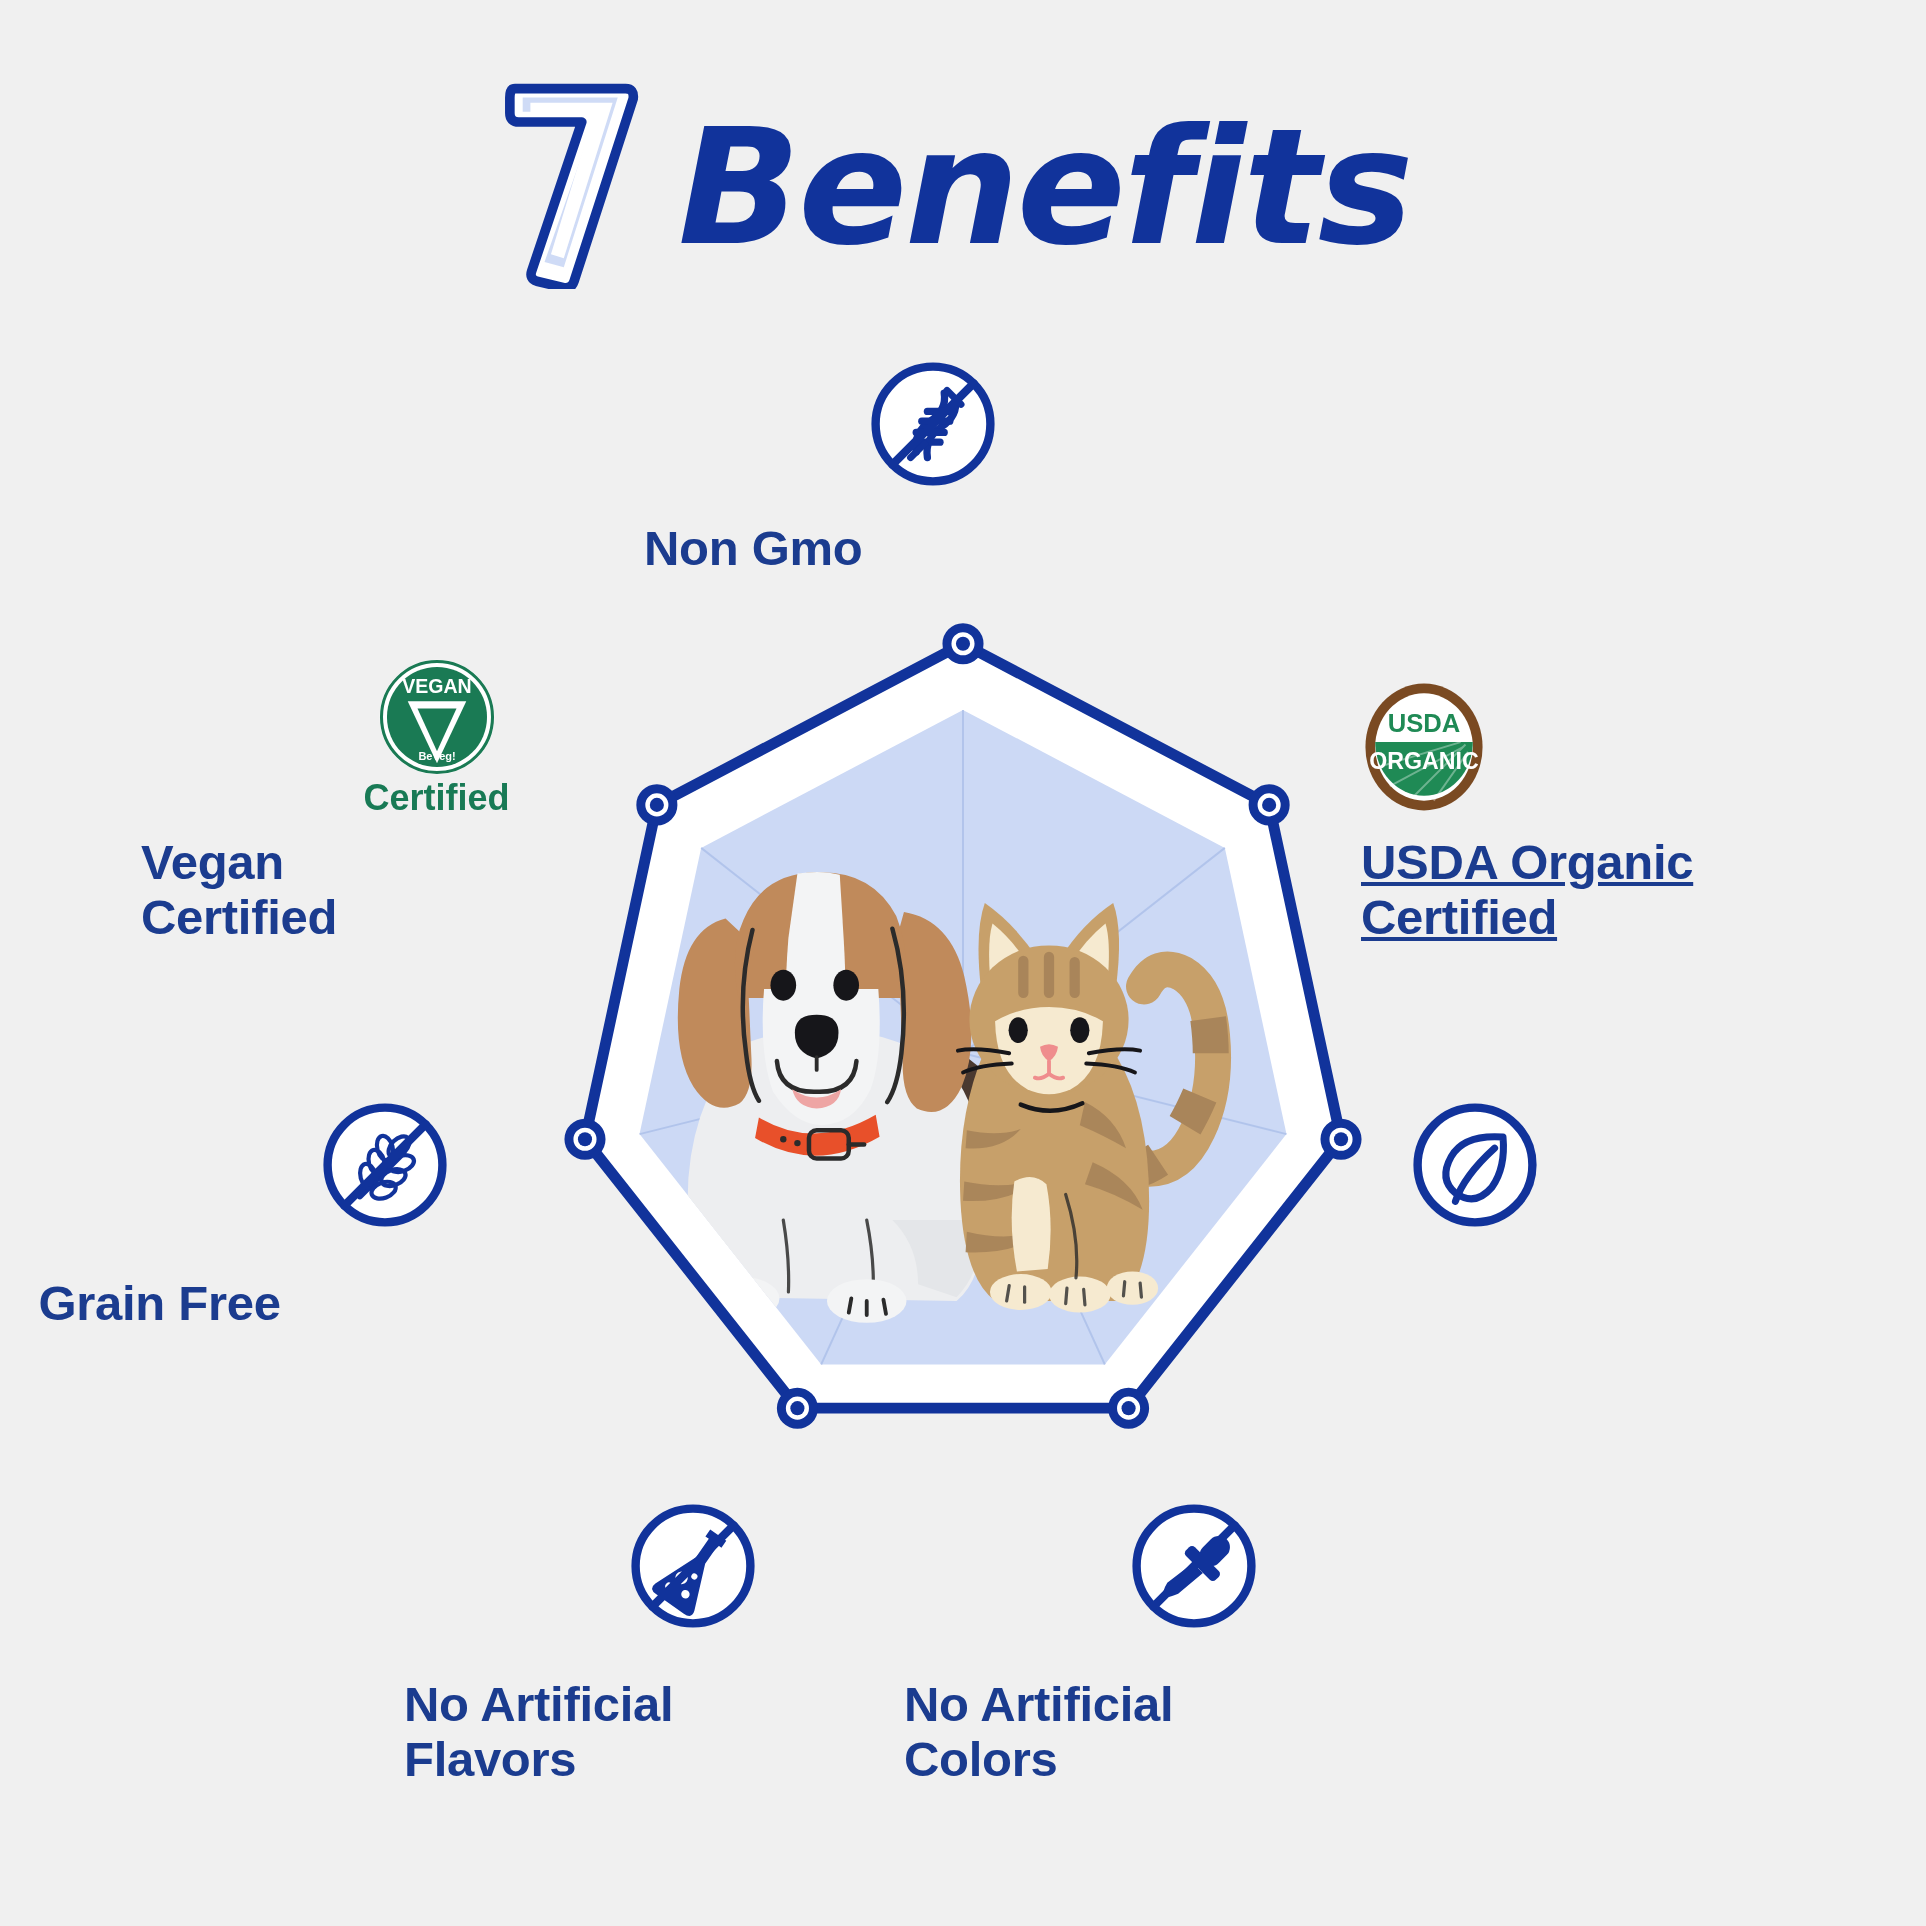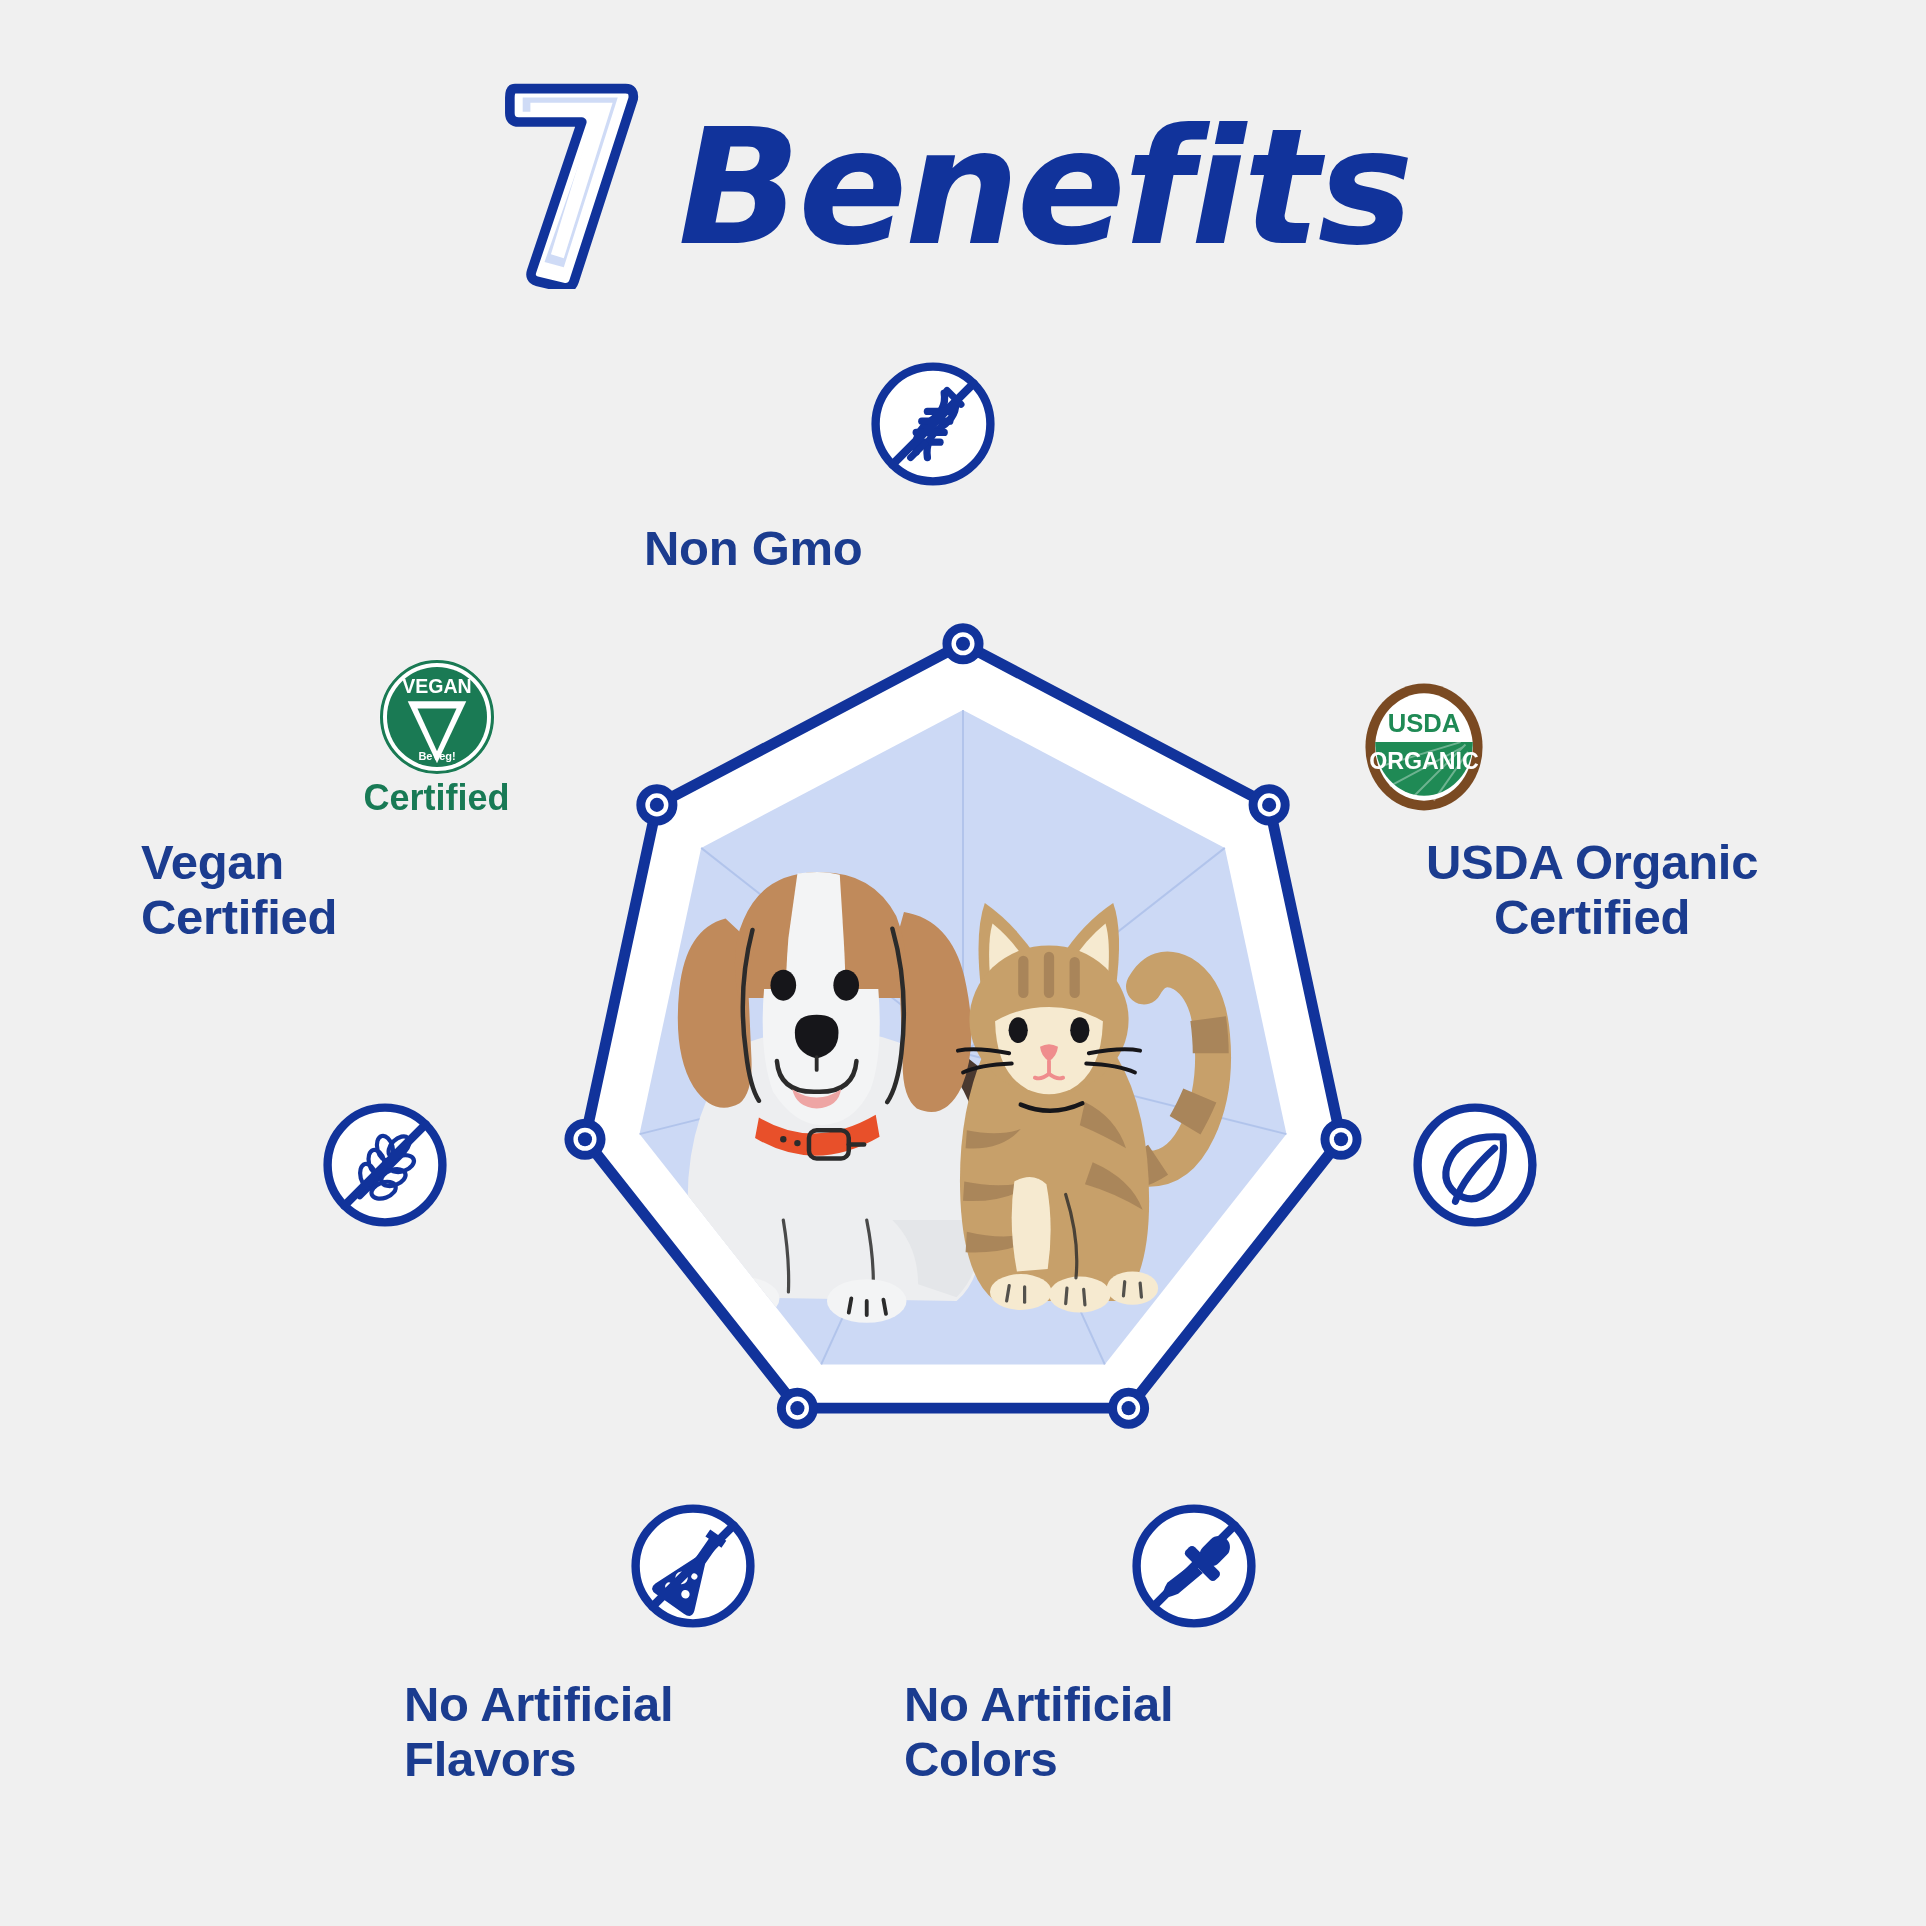--- a/index.html
+++ b/index.html
@@ -276,38 +276,39 @@
     <path d="M10 50 A40 44 0 0 0 90 50 Z" fill="#1f8a55"></path>
     <g opacity="0.35" stroke="#ffffff" stroke-width="1.6" fill="none">
       <path d="M84 52 L40 96"></path>
       <path d="M82 54 L22 86"></path>
       <path d="M86 58 L58 98"></path>
       <path d="M80 50 L14 70"></path>
     </g>
     <text x="50" y="42" text-anchor="middle" fill="#1f8a55" font-family="Liberation Sans, sans-serif" font-weight="700" font-size="21">USDA</text>
     <text x="50" y="72" text-anchor="middle" fill="#ffffff" font-family="Liberation Sans, sans-serif" font-weight="700" font-size="19">ORGANIC</text>
   </svg>
-  <div class="abs benefit-label" style="left:1361px;top:835px;width:462px;text-align:center;">USDA Organic
+  <div class="abs benefit-label" style="left:1361px;top:835px;width:462px;text-align:left;text-decoration:underline;">USDA Organic
 Certified</div>
 
   <svg class="abs icon-circle" style="left:315px;top:1095px;width:140px;height:140px;" viewBox="0 0 100 100">
     <circle cx="50" cy="50" r="41" fill="#ffffff" stroke="#11339b" stroke-width="6"></circle>
     <g fill="#11339b" stroke="#11339b" stroke-width="3" stroke-linecap="round">
       <path d="M32 72 L62 42" stroke-width="5" fill="none"></path>
       <ellipse cx="60" cy="37" rx="5.5" ry="9" transform="rotate(45 60 37)" fill="none"></ellipse>
       <ellipse cx="50" cy="38" rx="5.5" ry="9" transform="rotate(-15 50 38)" fill="none"></ellipse>
       <ellipse cx="62" cy="49" rx="5.5" ry="9" transform="rotate(70 62 49)" fill="none"></ellipse>
       <ellipse cx="44" cy="48" rx="5.5" ry="9" transform="rotate(-15 44 48)" fill="none"></ellipse>
       <ellipse cx="56" cy="59" rx="5.5" ry="9" transform="rotate(70 56 59)" fill="none"></ellipse>
       <ellipse cx="38" cy="58" rx="5.5" ry="9" transform="rotate(-15 38 58)" fill="none"></ellipse>
       <ellipse cx="49" cy="68" rx="5.5" ry="9" transform="rotate(70 49 68)" fill="none"></ellipse>
     </g>
     <line x1="21" y1="79" x2="79" y2="21" stroke="#11339b" stroke-width="6" stroke-linecap="round"></line>
     <path d="M28 60 L68 20 L80 32 L40 72 Z" fill="#ffffff" opacity="0"></path>
   </svg>
+  <div class="abs benefit-label ctr" style="left:308px;top:1276px;width:539px;">Grain Free</div>
 
   <svg class="abs icon-circle" style="left:1405px;top:1095px;width:140px;height:140px;" viewBox="0 0 100 100">
     <circle cx="50" cy="50" r="41" fill="#ffffff" stroke="#11339b" stroke-width="6"></circle>
     <g stroke="#11339b" stroke-width="5" fill="none" stroke-linecap="round" stroke-linejoin="round">
       <path d="M70 30 Q42 28 33 44 Q24 60 36 70 Q50 80 62 66 Q72 52 70 30 Z"></path>
       <path d="M36 76 Q42 58 64 38"></path>
     </g>
   </svg>
 
   <svg class="abs icon-circle" style="left:623px;top:1496px;width:140px;height:140px;" viewBox="0 0 100 100">

